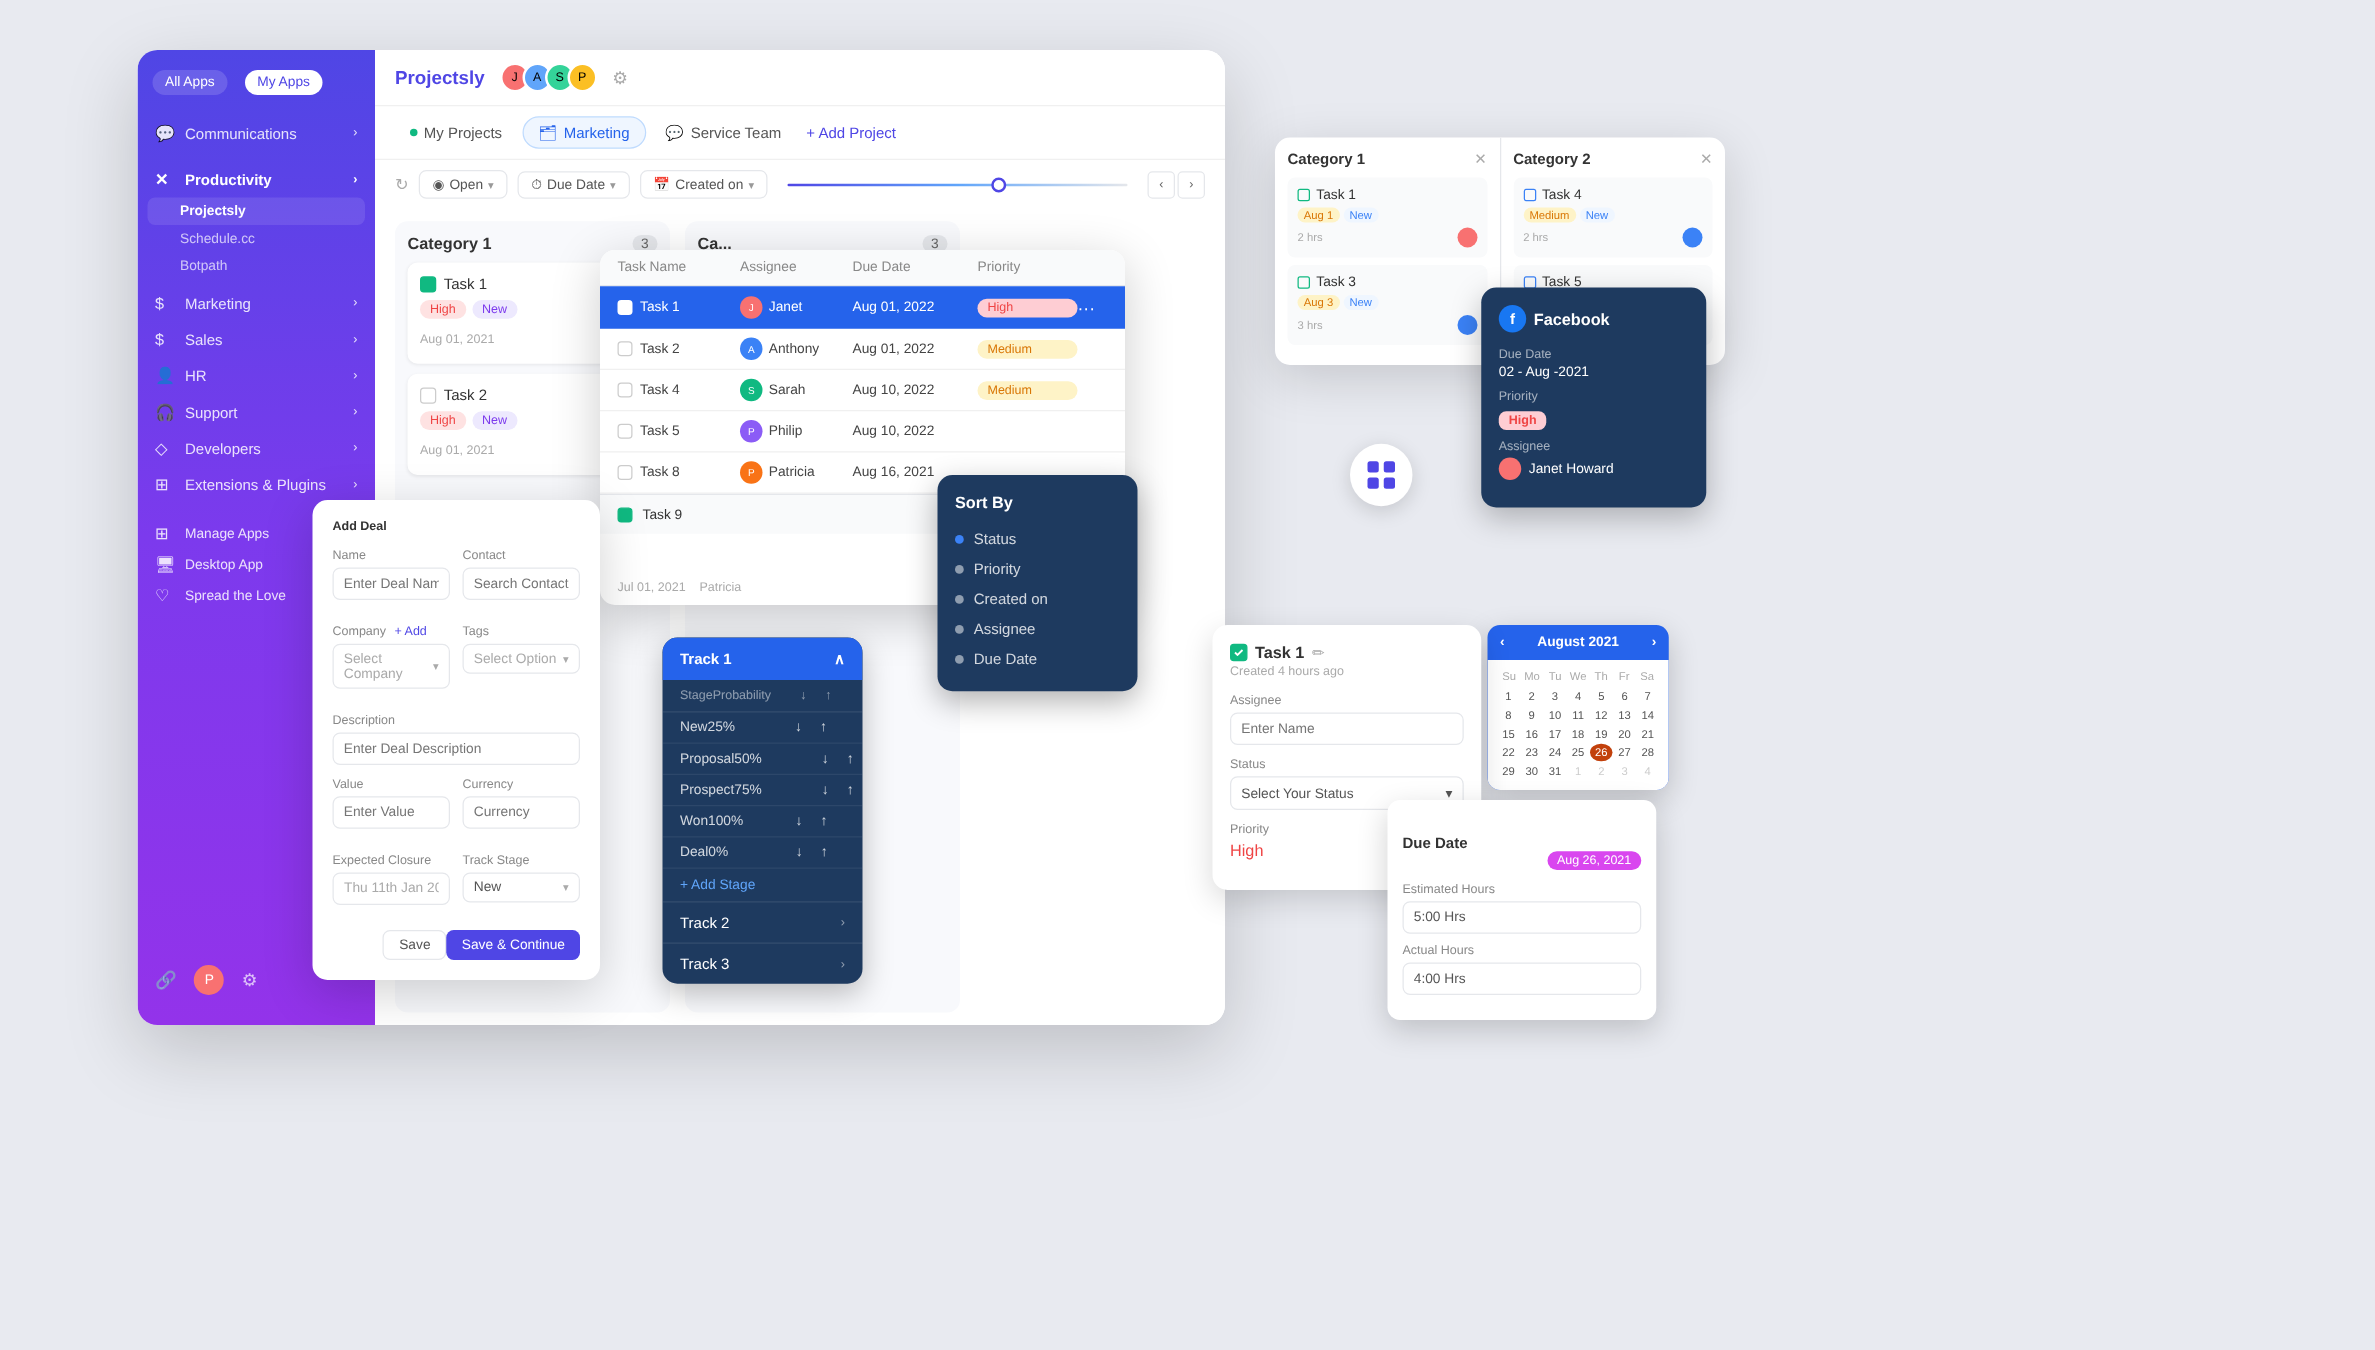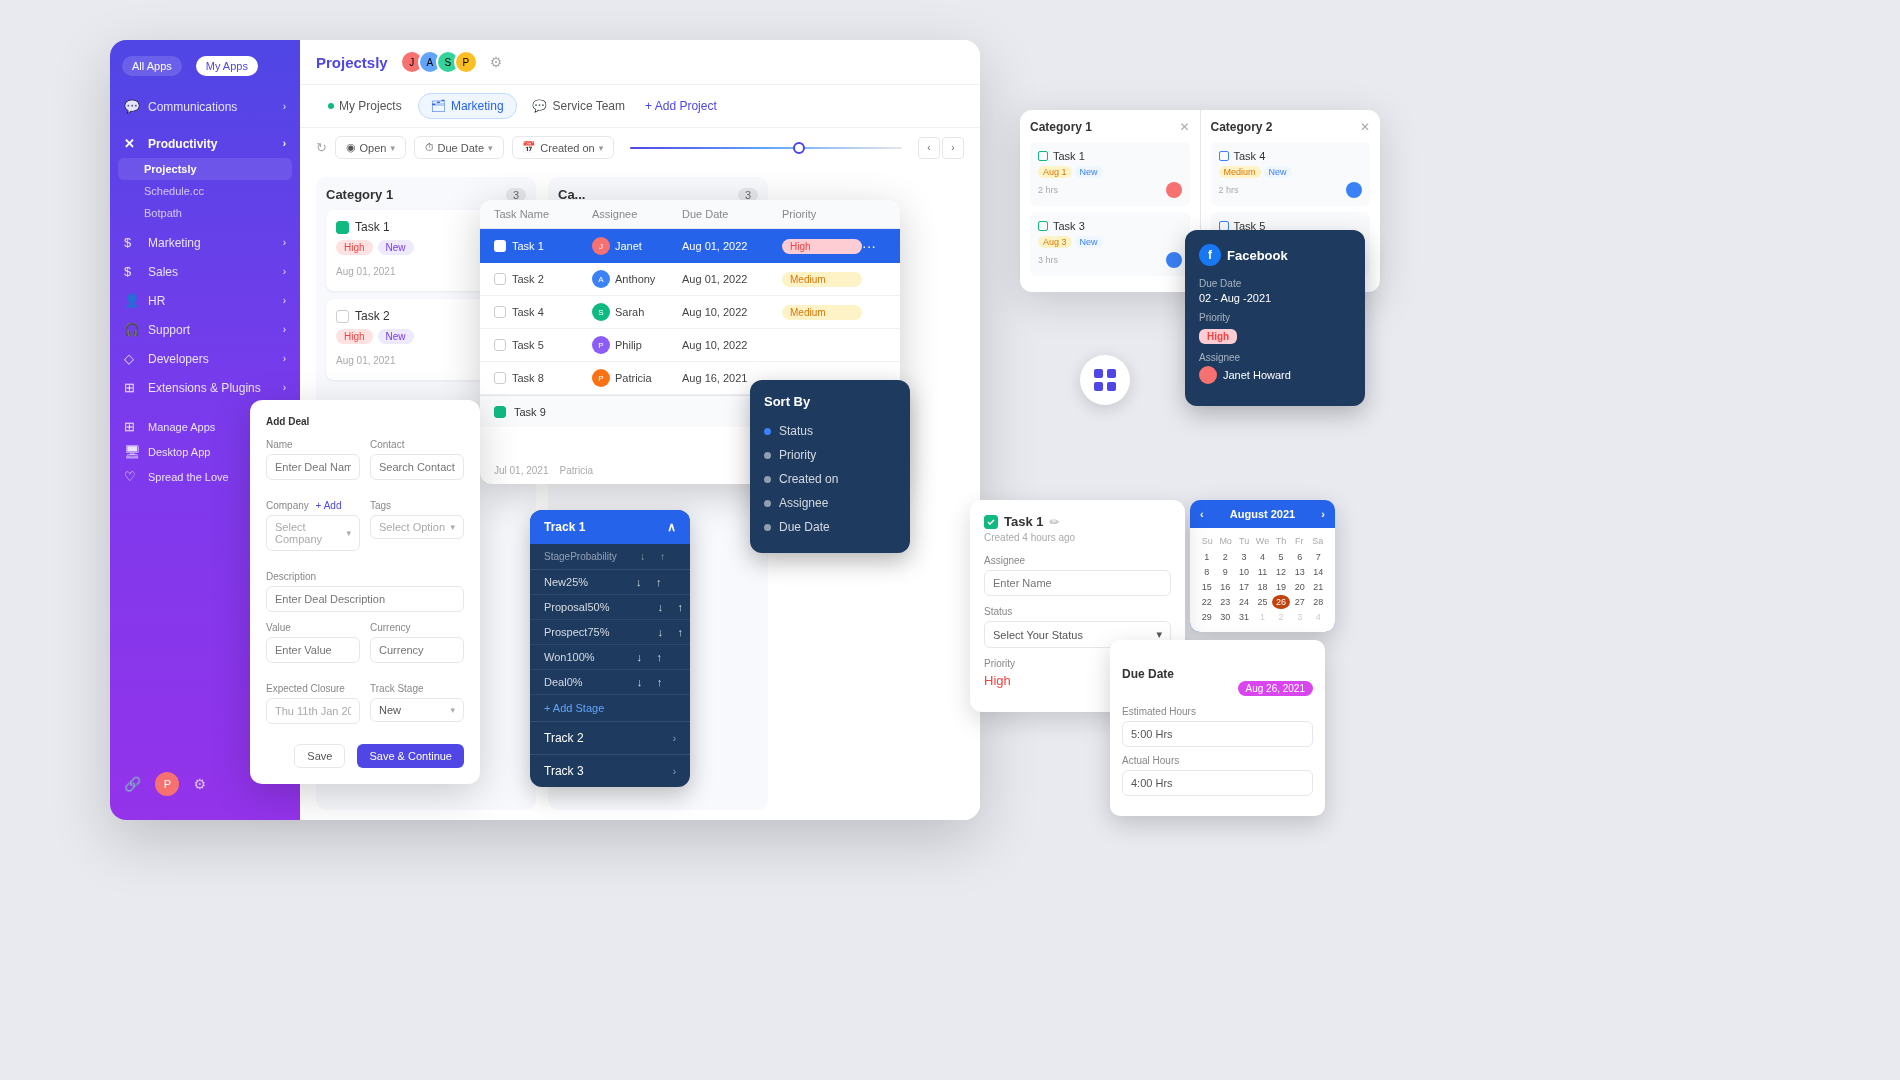--- a/index.html
+++ b/index.html
@@ -587,21 +587,21 @@
       z-index: 10;
     }
     .ad-title { font-size: 10px; font-weight: 700; color: #333; margin-bottom: 12px; }
     .ad-row { display: grid; grid-template-columns: 1fr 1fr; gap: 10px; margin-bottom: 10px; }
     .ad-field { margin-bottom: 10px; }
     .ad-label { font-size: 10px; color: #888; margin-bottom: 4px; }
     .ad-input { border: 1px solid #e5e7eb; border-radius: 6px; padding: 6px 8px; font-size: 11px; color: #aaa; width: 100%; }
     .ad-label-add { font-size: 10px; color: #4f46e5; cursor: pointer; margin-left: 4px; }
     .ad-select { border: 1px solid #e5e7eb; border-radius: 6px; padding: 5px 8px; font-size: 11px; color: #aaa; width: 100%; display: flex; align-items: center; justify-content: space-between; }
     .ad-select-caret { font-size: 9px; color: #aaa; }
-    .ad-footer { display: flex; justify-content: flex-end; gap: 12px; margin-top: 4px; }
+    .ad-footer { display: flex; justify-content: flex-end; gap: 0; margin-top: 4px; }
     .ad-btn-save { border: 1px solid #e5e7eb; background: white; border-radius: 6px; padding: 5px 12px; font-size: 11px; cursor: pointer; color: #555; }
     .ad-btn-continue { border: none; background: #4f46e5; border-radius: 6px; padding: 5px 12px; font-size: 11px; cursor: pointer; color: white; }
   </style>
 </head>
 <body>
 
 <div class="app-container">
 
   <div class="sidebar">
     <div class="sidebar-tabs">

